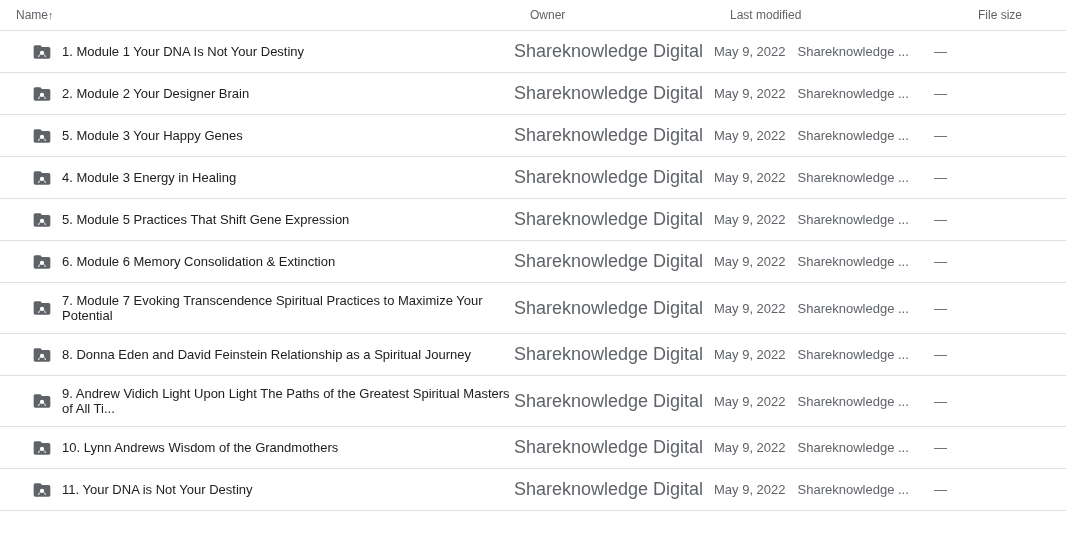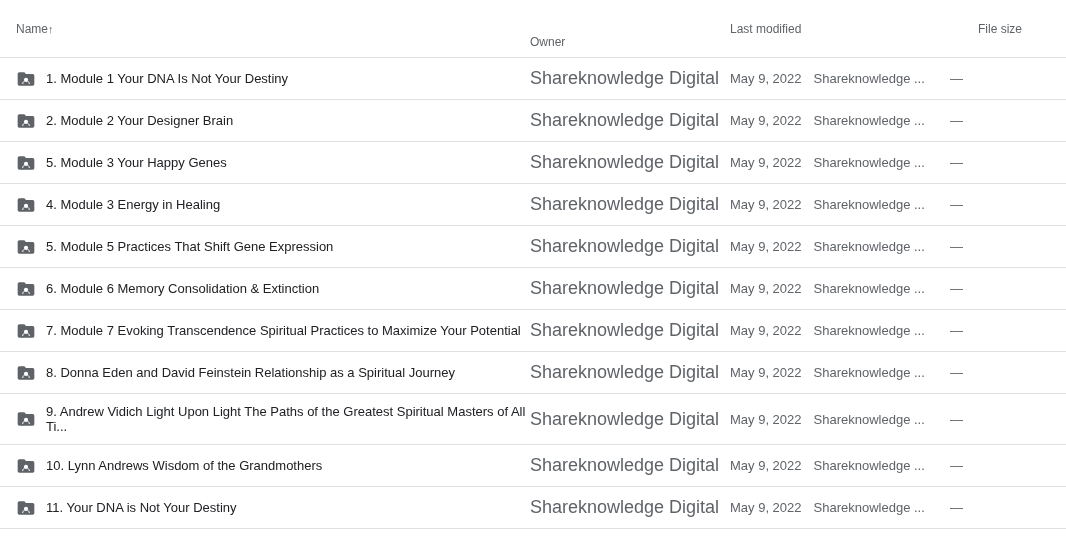--- a/index.html
+++ b/index.html
@@ -27,37 +27,36 @@
       font-size: 12px;
       font-weight: 500;
     }
     .col-name {
       flex: 1;
       display: flex;
       align-items: center;
     }
     .col-owner {
       width: 200px;
-      margin-top: 27px;
     }
     .col-modified {
       width: 220px;
     }
     .col-size {
       width: 100px;
       text-align: center;
     }
     .sort-arrow {
       font-size: 11px;
       color: #5f6368;
     }
     .table-row {
       display: flex;
       align-items: center;
-      padding: 10px 16px;
+      padding: 10px 32px;
       border-bottom: 1px solid #e0e0e0;
       cursor: pointer;
     }
     .row-name {
       flex: 1;
       display: flex;
       align-items: center;
       gap: 10px;
     }
     .folder-icon {

